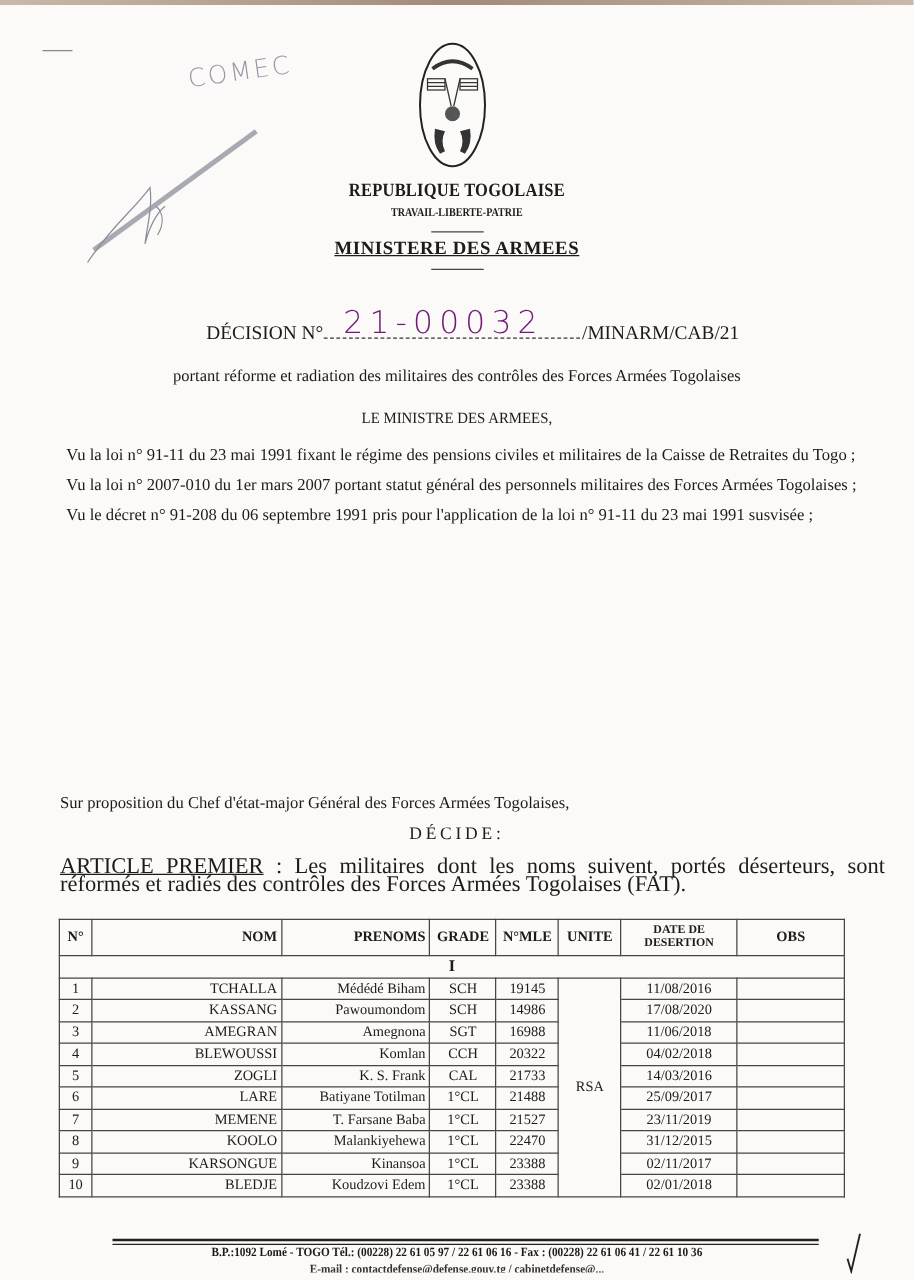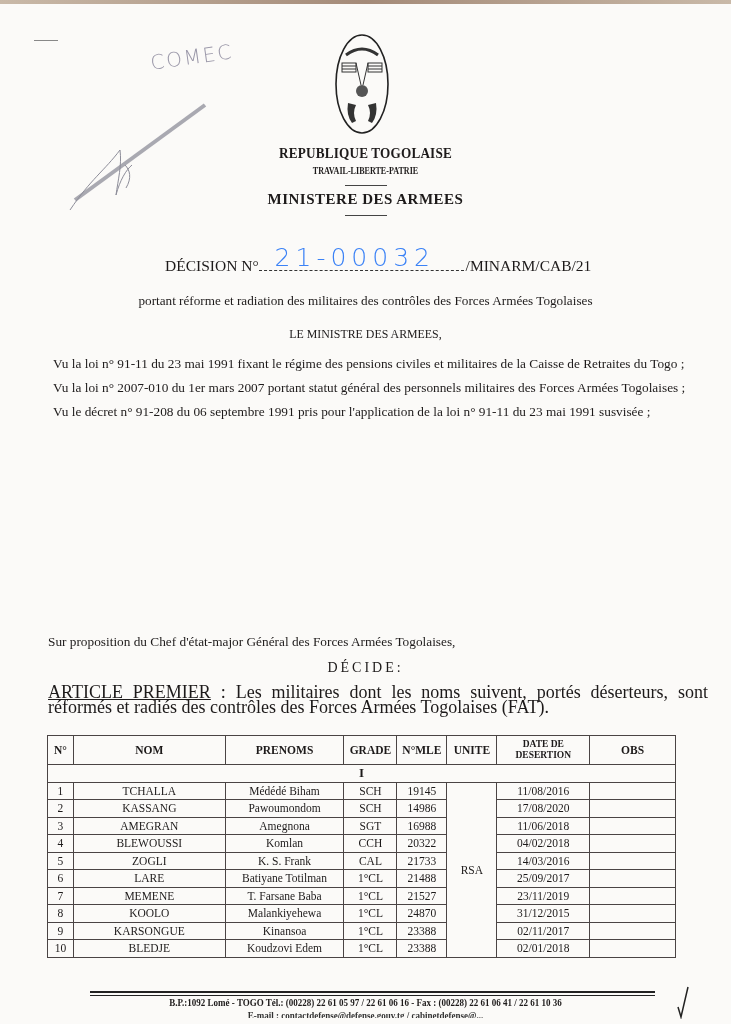--- a/index.html
+++ b/index.html
@@ -11,39 +11,39 @@
   }
   .topband { position:absolute; left:0; top:0; width:731px; height:4px; background:linear-gradient(90deg,#c9b9a8,#a48a78,#c9b9a8); }
   .abs { position:absolute; }
   .hand { font-family:"DejaVu Sans",sans-serif; color:#9a97a8; font-size:20px; font-weight:200; letter-spacing:2px; transform:rotate(-8deg); }
   .dash-mark { left:34px; top:40px; width:24px; border-top:1px solid #888; }
   .crest { left:334px; top:33px; width:56px; height:102px; }
   .center { left:0; width:731px; text-align:center; }
   .rep { top:145px; font-size:15px; font-weight:bold; font-family:"Liberation Serif",serif; letter-spacing:0.2px; transform:scaleX(0.88); }
   .motto { top:166px; font-size:9.5px; font-weight:bold; transform:scaleX(0.85); }
   .sep1 { left:345px; top:185px; width:42px; border-top:1px solid #444; }
-  .min { top:191px; font-size:15px; font-weight:bold; letter-spacing:0.5px; }
+  .min { top:191px; font-size:15px; font-weight:bold; letter-spacing:0.5px;text-decoration:underline; }
   .sep2 { left:345px; top:215px; width:42px; border-top:1px solid #444; }
   .decision { left:165px; top:255px; font-size:15.5px; }
   .decision .dnum { display:inline-block; position:relative; width:205px; border-bottom:1px dashed #333; margin:0 2px 0 0; height:15px; vertical-align:baseline; }
-  .decision .dnum span { position:absolute; left:16px; bottom:-2px; font-family:"DejaVu Sans",sans-serif; font-weight:200; font-size:25px; letter-spacing:5px; color:#3b82f6; }
+  .decision .dnum span { position:absolute; left:16px; bottom:-2px; font-family:"DejaVu Sans",sans-serif; font-weight:200; font-size:25px; letter-spacing:5px; color:#701a75; }
   .portant { top:293px; font-size:13.2px; }
   .leminis { top:327px; font-size:12.5px; transform:scaleX(0.95); }
   .vu { left:53px; top:352px; width:660px; font-size:13.3px; line-height:24.2px; }
   .vu p { margin:0; text-align:justify; }
   .sur { left:48px; top:634px; font-size:13.3px; }
   .decide { top:660px; font-size:14px; font-weight:normal; letter-spacing:3px; }
   .art { left:48px; top:685px; width:660px; font-size:18px; line-height:15px; text-align:justify; }
   .art .u { text-decoration:underline; }
   table.grid { position:absolute; left:47px; top:735px; width:629px; border-collapse:collapse; font-size:11.5px; }
   table.grid td, table.grid th { border:1px solid #4a4444; padding:0 3px; height:16.5px; line-height:16px; }
   table.grid th { font-weight:bold; height:28px; font-size:11.5px; }
   table.grid th.small { font-size:9.5px; line-height:11px; }
   .tc { text-align:center; }
-  .tl { text-align:center; }
+  .tl { text-align:right; }
   .footer-line1 { left:90px; top:991px; width:565px; border-top:2px solid #222; }
   .footer-line2 { left:90px; top:995px; width:565px; border-top:1px solid #222; }
   .footer { top:997px; font-size:10px; font-weight:bold; transform:scaleX(0.9); }
   .email { top:1010px; font-size:10px; font-weight:bold; color:#333; transform:scaleX(0.9); }
   .check { left:676px; top:985px; width:14px; height:34px; }
   .sig { left:60px; top:70px; width:200px; height:160px; }
 </style>
 </head>
 <body>
 
@@ -186,21 +186,21 @@
         <td class="tc">1°CL</td>
         <td class="tc">21527</td>
         <td class="tc">23/11/2019</td>
         <td class="tc"></td>
       </tr>
       <tr>
         <td class="tc">8</td>
         <td class="tl">KOOLO</td>
         <td class="tl">Malankiyehewa</td>
         <td class="tc">1°CL</td>
-        <td class="tc">24870</td>
+        <td class="tc">22470</td>
         <td class="tc">31/12/2015</td>
         <td class="tc"></td>
       </tr>
       <tr>
         <td class="tc">9</td>
         <td class="tl">KARSONGUE</td>
         <td class="tl">Kinansoa</td>
         <td class="tc">1°CL</td>
         <td class="tc">23388</td>
         <td class="tc">02/11/2017</td>

